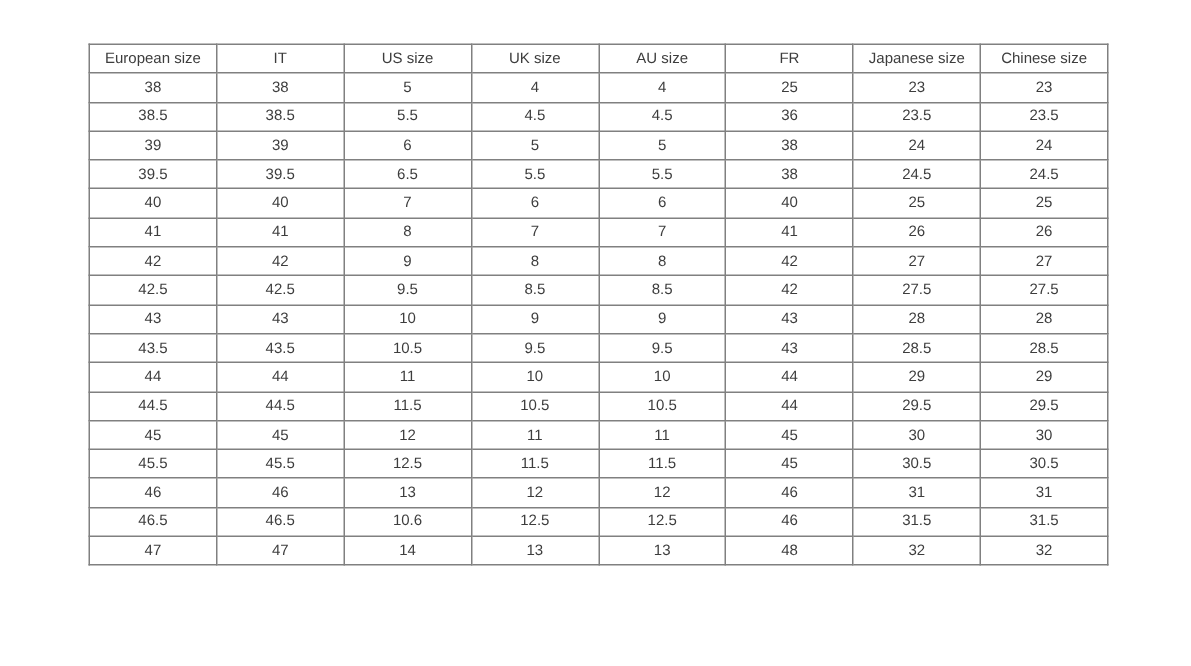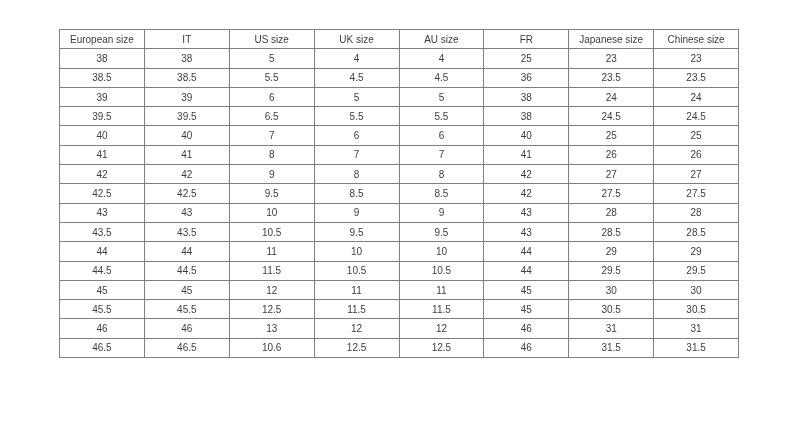--- a/index.html
+++ b/index.html
@@ -211,15 +211,25 @@
         <tr>
           <td>46.5</td>
           <td>46.5</td>
           <td>10.6</td>
           <td>12.5</td>
           <td>12.5</td>
           <td>46</td>
           <td>31.5</td>
           <td>31.5</td>
         </tr>
+        <tr>
+          <td>47</td>
+          <td>47</td>
+          <td>14</td>
+          <td>13</td>
+          <td>13</td>
+          <td>48</td>
+          <td>32</td>
+          <td>32</td>
+        </tr>
       </tbody>
   </table>
 </div>
 
 </body></html>

